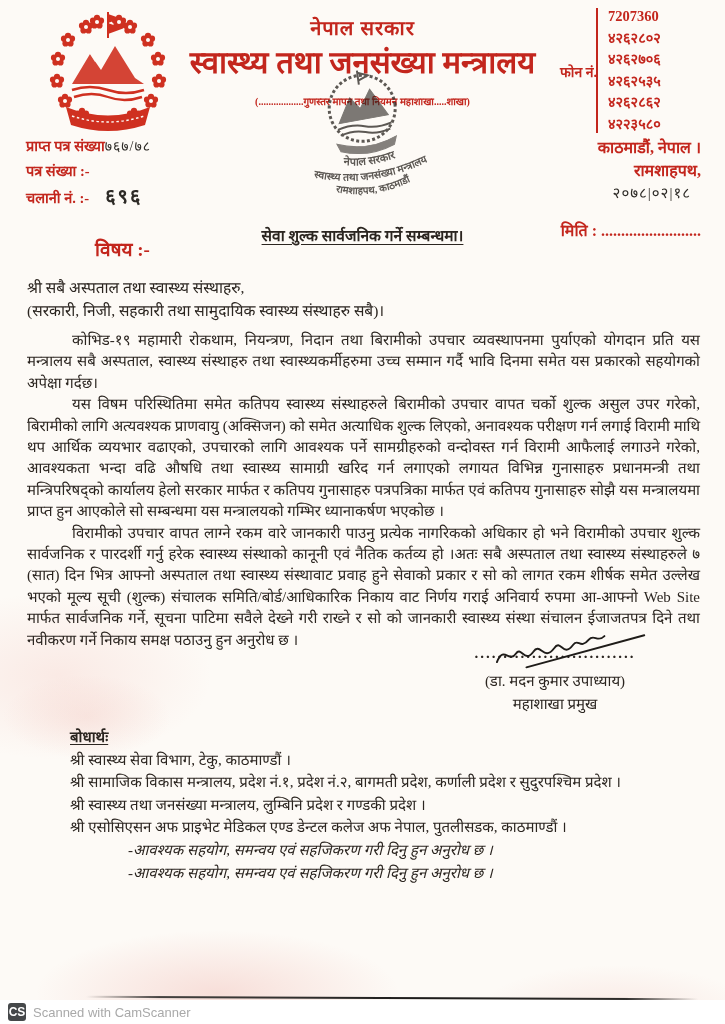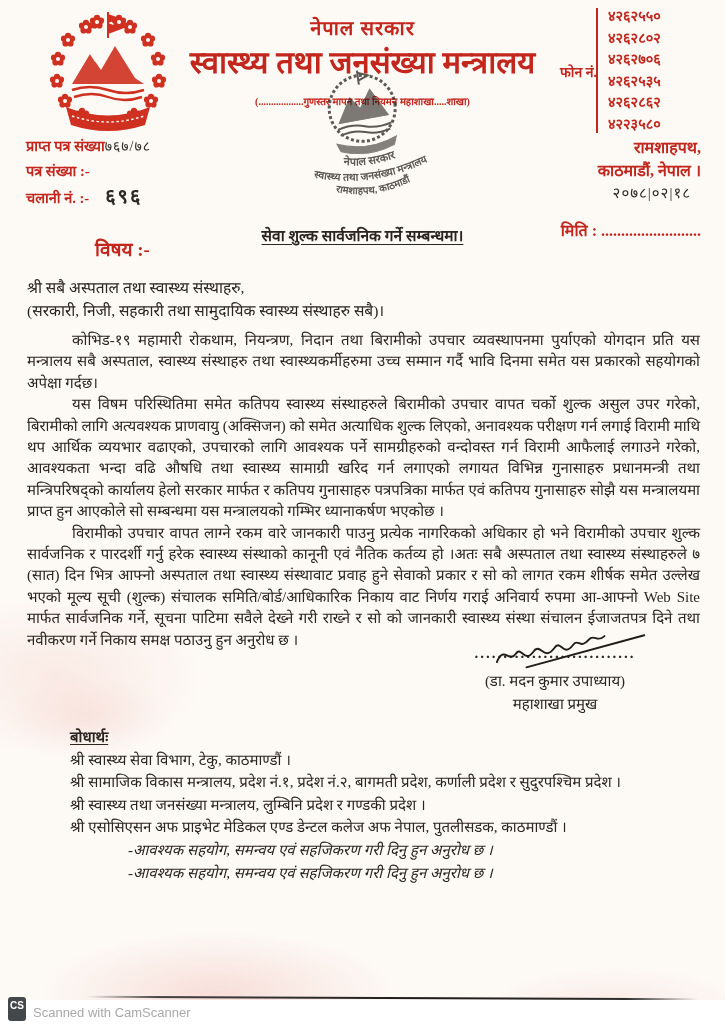--- a/index.html
+++ b/index.html
@@ -63,23 +63,23 @@
   
   .cc-block   { top:726px; left:70px; right:20px; font-size:15px; line-height:22.6px; }
   .cc-head    { font-weight:bold; text-decoration:underline; text-underline-offset:2px; }
   .cc-note    { font-style:italic; padding-left:58px; }
 
   
   .paper-edge { top:997px; left:86px; width:612px; height:2px;
                 background:linear-gradient(to right, rgba(40,40,40,0), #454240 12%, #1d1c1b 55%, #2e2c2a 88%, rgba(40,40,40,0));
                 transform:rotate(.25deg); }
   .footer-bar { left:0; right:0; bottom:0; height:24px; background:#ffffff; }
-  .cs-badge   { position:absolute; left:8px; bottom:3px; width:18px; height:24px; background:#45484a;
+  .cs-badge   { position:absolute; left:8px; bottom:3px; width:18px; height:18px; background:#45484a;
                 border-radius:3px; color:#fff; font-family:"Liberation Sans", sans-serif;
-                font-size:10px; font-weight:bold; text-align:center; line-height:18px; }
+                font-size:12px; font-weight:bold; text-align:center; line-height:18px; }
   .cs-text    { position:absolute; left:33px; bottom:4px; color:#a9a9a9;
                 font-family:"Liberation Sans", sans-serif; font-size:13px; }
 </style>
 </head>
 <body>
 
 <div class="page">
 
   <div class="abs emblem-wrap">
     <svg viewBox="0 0 140 130" width="140" height="130">
@@ -122,21 +122,21 @@
   </div>
 
   <div class="abs gov-line red">नेपाल सरकार</div>
   <div class="abs ministry red">स्वास्थ्य तथा जनसंख्या मन्त्रालय</div>
   <div class="abs branch red">(..................गुणस्तर मापन तथा नियमन महाशाखा.....शाखा)</div>
 
   <div class="abs phone-label">फोन नं.</div>
   <div class="abs phone-block">
     <div class="phone-rule"></div>
     <div class="phone-nums">
-      <div>४२६२५५०</div>
+      <div>7207360</div>
       <div>४२६२८०२</div>
       <div>४२६२७०६</div>
       <div>४२६२५३५</div>
       <div>४२६२८६२</div>
       <div>४२२३५८०</div>
     </div>
   </div>
 
   <div class="abs stamp-wrap">
     <svg viewBox="0 0 170 160" width="170" height="160">
@@ -164,22 +164,22 @@
     <div>
       <span>प्राप्त पत्र संख्या</span><span class="hand recv-val">७६७/७८</span>
     </div>
     <div>पत्र संख्या :-</div>
     <div>
       <span>चलानी नं. :-</span><span class="hand disp-val">६९६</span>
     </div>
   </div>
 
   <div class="abs addr-block">
+    <div>काठमाडौं, नेपाल ।</div>
     <div>रामशाहपथ,</div>
-    <div>काठमाडौं, नेपाल ।</div>
     <span class="hand date-hand">२०७८|०२|१८</span>
     <div class="miti">मिति : .........................</div>
   </div>
 
   <div class="abs subject-text">सेवा शुल्क सार्वजनिक गर्ने सम्बन्धमा।</div>
   <div class="abs subject-label">विषय :-</div>
 
   <div class="abs recipient">
     <div>श्री सबै अस्पताल तथा स्वास्थ्य संस्थाहरु,</div>
     <div>(सरकारी, निजी, सहकारी तथा सामुदायिक स्वास्थ्य संस्थाहरु सबै)।</div>

